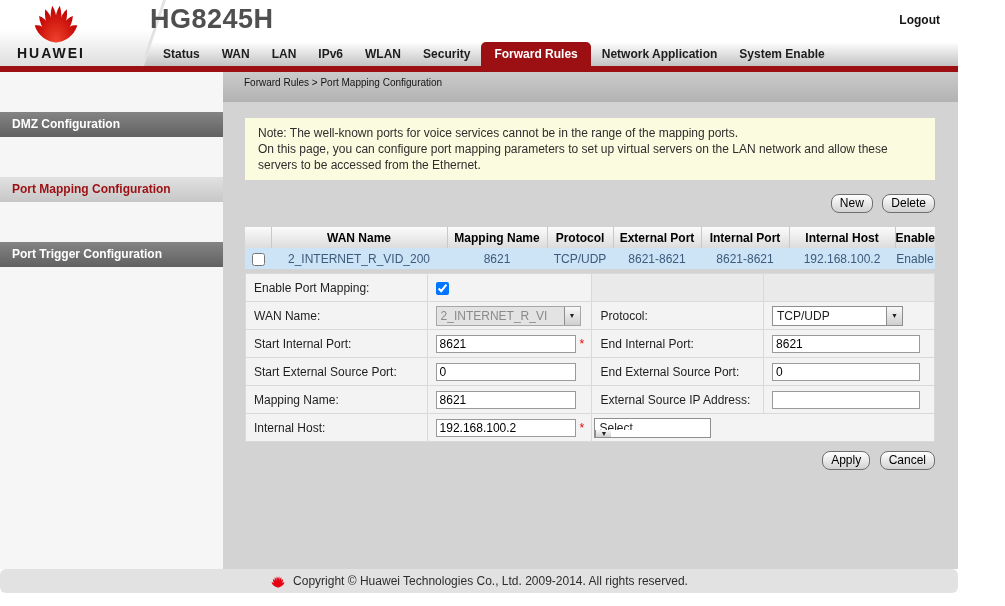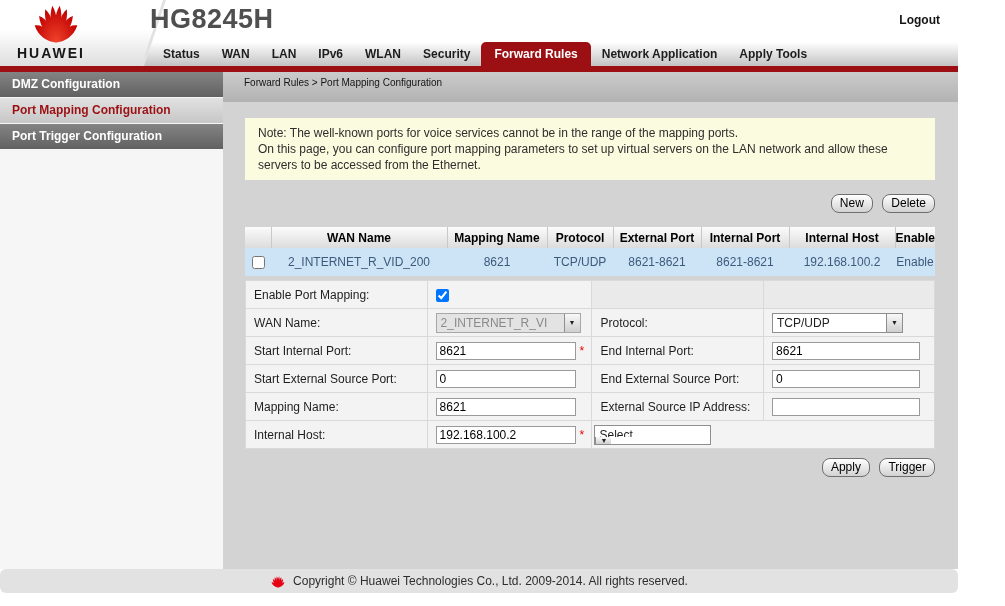--- a/index.html
+++ b/index.html
@@ -26,39 +26,39 @@
   .flower-lg { position:absolute; left:30px; top:2px; width:52px; height:42px; }
   .brand-text { position:absolute; left:17px; top:45px; font-size:14px; font-weight:bold;
                 letter-spacing:2px; color:#161616; }
   .red-bar { height:6px; background:#9c1013; }
 
   
   .body-row { display:flex; height:497px; }
   .sidebar { width:223px; background:#f6f6f6; }
   .side-item { height:25px; line-height:25px; margin-bottom:1px; padding-left:12px;
                font-size:12px; font-weight:bold; color:#ffffff; cursor:pointer;
-               background:linear-gradient(#848484,#616161); }
+               background:linear-gradient(#848484,#616161);margin-top:40px; }
   .side-item.active { background:linear-gradient(#e1e1e1,#c7c7c7); color:#9c1013; }
   .main { flex:1; background:#d3d3d3; display:flex; flex-direction:column; }
   .breadcrumb { height:30px; line-height:22px; background:linear-gradient(#cbcbcb,#b2b2b2);
                 padding-left:21px; font-size:10px; color:#141414; }
   .content { padding:16px 23px 0 22px; flex:1; }
 
   .notice { background:#fbfbdf; padding:7px 13px; font-size:12px; color:#2e2e2e; line-height:16px; }
 
   .toolbar { margin-top:13px; margin-bottom:2px; text-align:right; }
   .btn { display:inline-block; min-width:30px; text-align:center; padding:1px 8px 2px;
          background:linear-gradient(#ffffff,#d2d2d2); border:1px solid #6f6f6f;
          border-radius:8px; font-size:12px; color:#000; margin-left:5px; cursor:pointer; }
 
   table.list { width:100%; border-collapse:collapse;margin-top:14px; }
   table.list th { background:linear-gradient(#fbfbfb,#dcdcdc); font-size:12px; font-weight:bold;
                   height:21px; border-right:1px solid #c9c9c9; color:#000; text-align:center; }
   table.list th:last-child { border-right:none; }
-  table.list td { background:#cde4f7; height:28px; font-size:12px; color:#3c5a7a; text-align:center; }
+  table.list td { background:#cde4f7; height:21px; font-size:12px; color:#3c5a7a; text-align:center; }
 
   table.form { margin-top:4px; width:100%; border-collapse:collapse; background:#f3f3f3;
                border:1px solid #c2410c; }
   table.form td { border:1px solid #d9d9d9; height:28px; font-size:12px; color:#1e1e1e;
                   padding:0 0 0 8px; vertical-align:middle; }
   table.form td.dim { background:#eaeaea; }
   input.text { width:140px; height:18px; border:1px solid #9a9a9a; font-size:12px;
                font-family:"Liberation Sans", sans-serif; padding:1px 3px; color:#000; background:#fff; }
   input.text.w2 { width:148px; }
   input[type=checkbox] { width:13px; height:13px; vertical-align:middle; }
@@ -115,21 +115,21 @@
 
     <div class="header-nav">
       <span class="nav-item">Status</span>
       <span class="nav-item">WAN</span>
       <span class="nav-item">LAN</span>
       <span class="nav-item">IPv6</span>
       <span class="nav-item">WLAN</span>
       <span class="nav-item">Security</span>
       <span class="nav-item active">Forward Rules</span>
       <span class="nav-item">Network Application</span>
-      <span class="nav-item">Apply Tools</span>
+      <span class="nav-item">System Enable</span>
     </div>
   </div>
   <div class="red-bar"></div>
 
   <div class="body-row">
     <div class="sidebar">
       <div class="side-item">DMZ Configuration</div>
       <div class="side-item active">Port Mapping Configuration</div>
       <div class="side-item">Port Trigger Configuration</div>
     </div>
@@ -239,21 +239,21 @@
                 <span class="val">Select...</span>
                 <span class="arrow">▼</span>
               </div>
             </td>
           </tr>
         </tbody>
           </table>
 
         <div class="apply-row">
           <span class="btn">Apply</span>
-          <span class="btn">Trigger</span>
+          <span class="btn">Cancel</span>
         </div>
       </div>
     </div>
   </div>
 
   <div class="footer">
     <svg class="flower-sm" viewBox="0 0 100 52" preserveAspectRatio="none">
       <g fill="#e60012">
         <path transform="translate(50,50) rotate(-63)" d="M0,0 C-7,-14 -9,-34 0,-46 C9,-34 7,-14 0,0 Z"></path>
         <path transform="translate(50,50) rotate(-45)" d="M0,0 C-7,-14 -9,-34 0,-46 C9,-34 7,-14 0,0 Z"></path>

